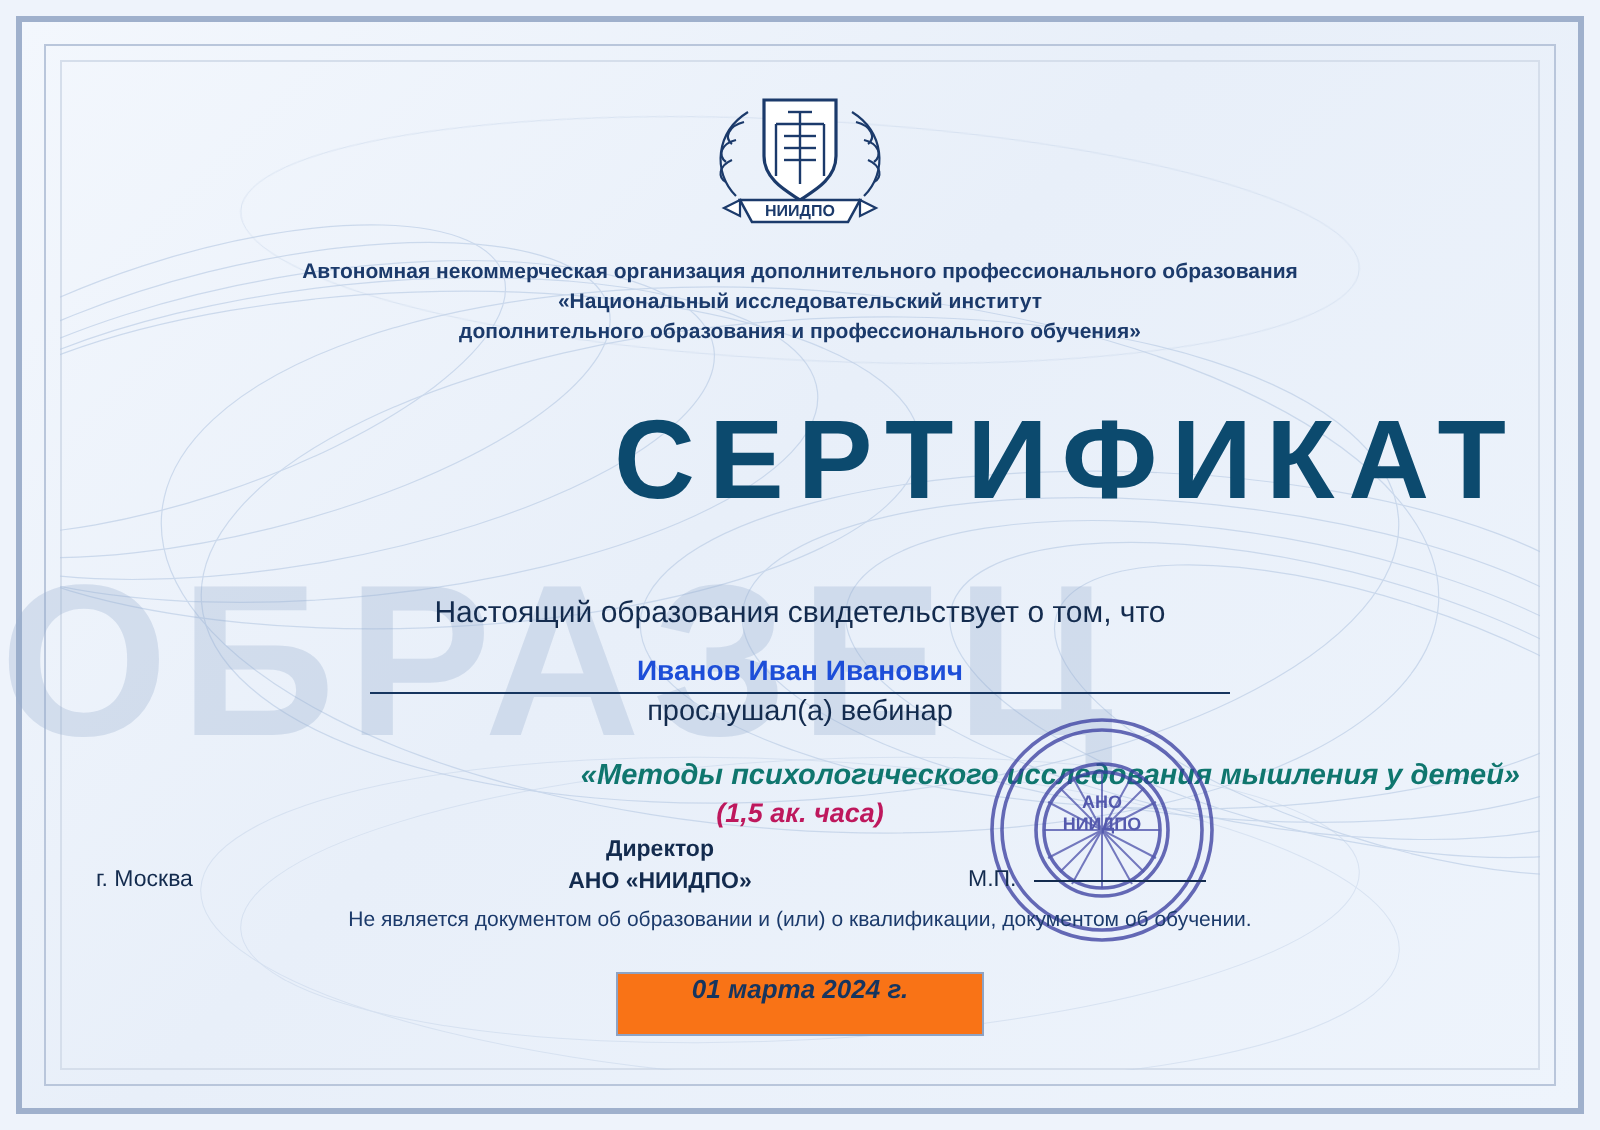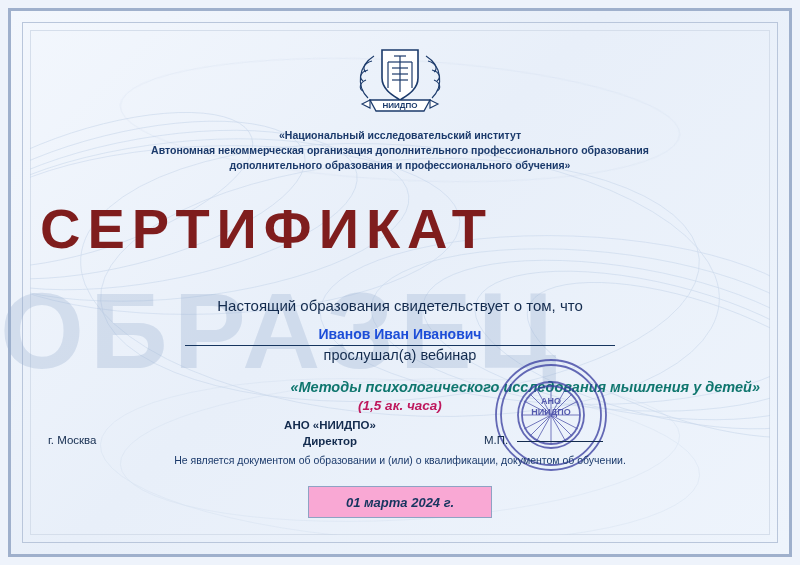--- a/index.html
+++ b/index.html
@@ -101,25 +101,25 @@
   .org-lines {
     text-align: center;
     margin-top: 6px;
     color: #1b3a6b;
     font-size: 10.5px;
     font-weight: bold;
     line-height: 1.45;
   }
 
   .title {
-    text-align: left;
+    text-align: right;
     margin-top: 22px;
     font-size: 56px;
     font-weight: bold;
-    color: #7f1d1d;
+    color: #0c4a6e;
     letter-spacing: 7px;
     font-family: "Liberation Sans", sans-serif;
   }
 
   .statement {
     text-align: center;
     margin-top: 36px;
     font-size: 15px;
     color: #132b4e;
   }
@@ -228,24 +228,23 @@
     color: #1b3a6b;
   }
 
   .date-box {
     position: absolute;
     left: 50%;
     transform: translateX(-50%);
     top: 452px;
     width: 182px;
     height: 30px;
-    background: #f9a8d4;
+    background: #f97316;
     border: 1px solid #8ea3c4;
     display: flex;
-    align-items: center;
     justify-content: center;
   }
   .date-text {
     font-size: 13px;
     font-weight: bold;
     font-style: italic;
     color: #16355f;
   }
 </style>
 </head>
@@ -313,22 +312,22 @@
         </g>
 
         <path d="M26 62 L86 62 L80 73 L32 73 Z" fill="#ffffff" stroke="#1b3a6b" stroke-width="1.3"></path>
         <path d="M26 62 L18 66 L26 70 Z" fill="#ffffff" stroke="#1b3a6b" stroke-width="1.1"></path>
         <path d="M86 62 L94 66 L86 70 Z" fill="#ffffff" stroke="#1b3a6b" stroke-width="1.1"></path>
         <text x="56" y="70" font-family="Liberation Sans, sans-serif" font-size="8" font-weight="bold" fill="#1b3a6b" text-anchor="middle">НИИДПО</text>
       </svg>
     </div>
 
     <div class="org-lines">
+      <div>Автономная некоммерческая организация дополнительного профессионального образования</div>
       <div>«Национальный исследовательский институт</div>
-      <div>Автономная некоммерческая организация дополнительного профессионального образования</div>
       <div>дополнительного образования и профессионального обучения»</div>
     </div>
 
     <div class="title">СЕРТИФИКАТ</div>
 
     <div class="statement">Настоящий образования свидетельствует о том, что</div>
 
     <div class="name-block">
       <div class="name-value">Иванов Иван Иванович</div>
       <div class="name-rule"></div>
@@ -356,22 +355,22 @@
         <line x1="32" y1="45" x2="86" y2="73"></line>
         <line x1="32" y1="73" x2="86" y2="45"></line>
       </g>
       <text x="59" y="48" font-family="Liberation Sans, sans-serif" font-size="9" font-weight="bold" fill="#3a3fa0" text-anchor="middle">АНО</text>
       <text x="59" y="59" font-family="Liberation Sans, sans-serif" font-size="9" font-weight="bold" fill="#3a3fa0" text-anchor="middle">НИИДПО</text>
     </svg>
 
     <div class="sig-row">
       <div class="sig-city">г. Москва</div>
       <div class="sig-director">
+        <div>Директор</div>
         <div>АНО «НИИДПО»</div>
-        <div>Директор</div>
       </div>
       <div class="sig-mp">
         <span>М.П.</span>
         <span class="sig-mp-rule"></span>
       </div>
     </div>
 
     <div class="disclaimer">Не является документом об образовании и (или) о квалификации, документом об обучении.</div>
 
     <div class="date-box">

